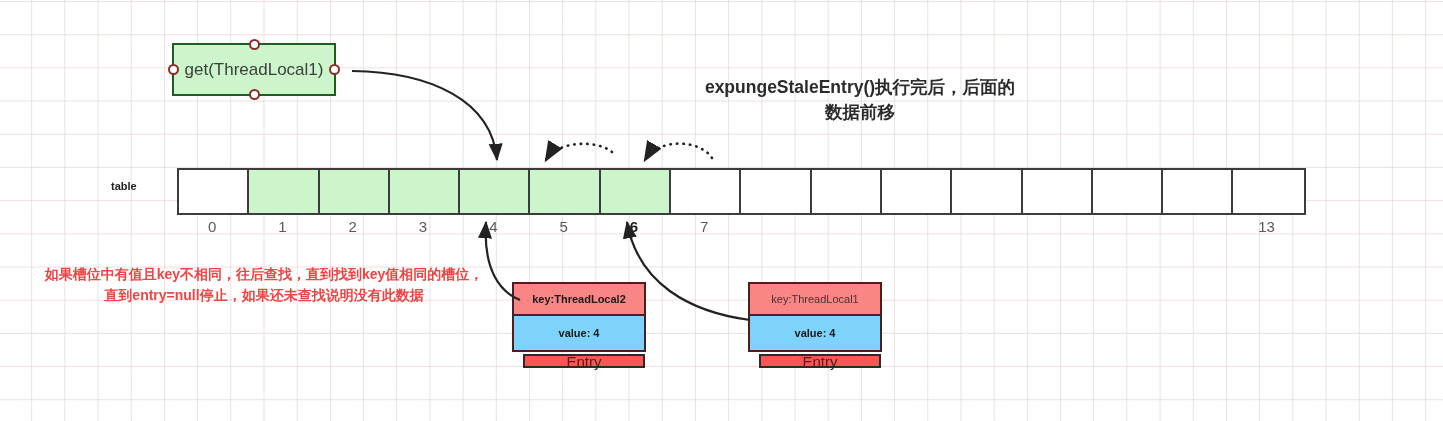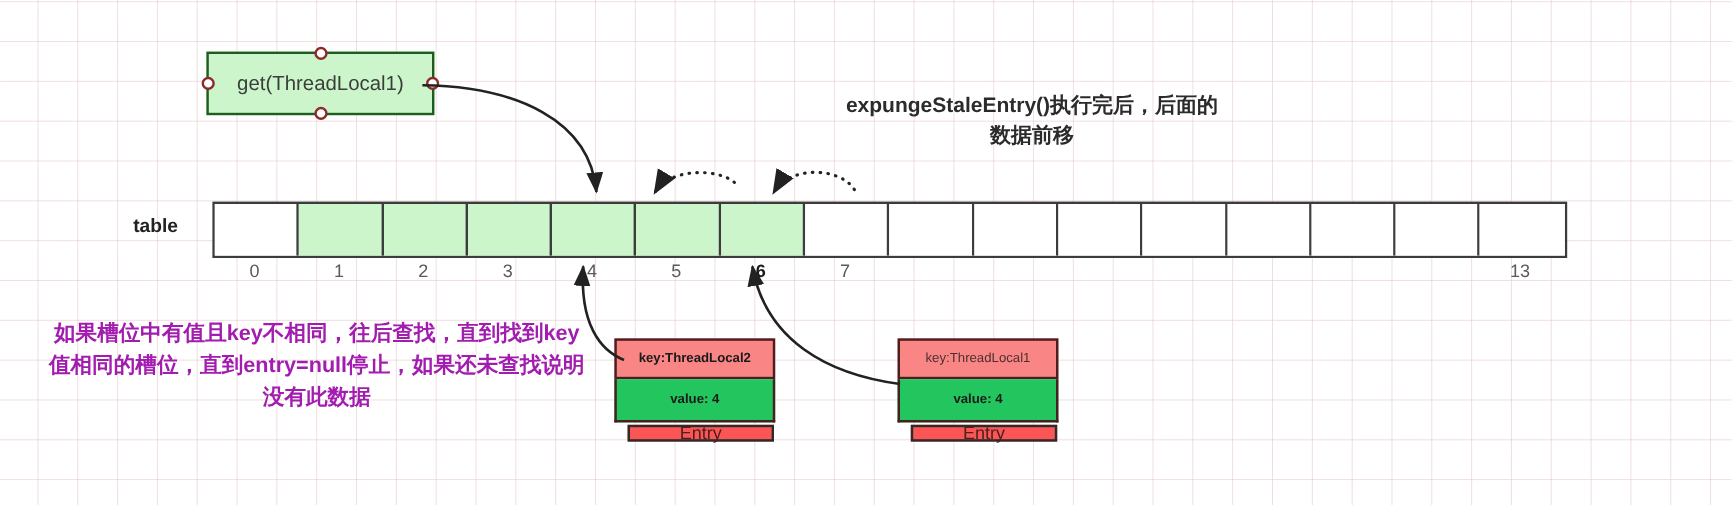--- a/index.html
+++ b/index.html
@@ -18,21 +18,21 @@
       linear-gradient(to bottom, rgba(228,196,196,0.55) 1px, transparent 1px);
     background-size:33.2px 33.2px;
     background-position:-2px 1px;
     pointer-events:none;
   }
   #canvas{position:absolute;left:0;top:0;width:1443px;height:421px;}
   #svg-layer{position:absolute;left:0;top:0;width:1443px;height:421px;pointer-events:none;}
 
   
   .method-node{
-    position:absolute;left:172px;top:43px;width:190px;height:53px;
+    position:absolute;left:172px;top:43px;width:164px;height:53px;
     background:#ccf5cc;border:2px solid #1f5c1f;
     display:flex;align-items:center;justify-content:center;
     box-sizing:border-box;
   }
   .method-node .label{
     font-size:17px;color:#3a3f3a;white-space:nowrap;
   }
   .handle{
     position:absolute;width:11px;height:11px;border-radius:50%;
     background:#ffffff;border:2px solid #8c2b2b;box-sizing:border-box;
@@ -43,28 +43,28 @@
   .h-right{top:50%;right:-6px;margin-top:-5.5px;}
 
   
   .note-top{
     position:absolute;left:700px;top:75px;width:320px;
     text-align:center;font-size:17.5px;font-weight:bold;color:#2b2b2b;
     line-height:1.45;
   }
   .note-left{
     position:absolute;left:38px;top:264px;width:452px;
-    text-align:center;font-size:18px;font-weight:bold;color:#a21caf;
+    text-align:center;font-size:14px;font-weight:bold;color:#ef4444;
     line-height:1.5;
   }
 
   
   #table-label{
     position:absolute;left:111px;top:180px;
-    font-size:16px;font-weight:bold;color:#222;
+    font-size:11px;font-weight:bold;color:#222;
   }
   #table-row{
     position:absolute;left:177px;top:168px;height:47px;
     display:flex;border:2px solid #3c3c3c;box-sizing:border-box;
   }
   .cell{
     width:70.3px;height:100%;
     border-right:2px solid #3c3c3c;
     box-sizing:border-box;background:#ffffff;
   }
@@ -81,21 +81,21 @@
   
   .entry-group{position:absolute;}
   .entry-kv{
     border:2px solid #4a1f1f;box-sizing:border-box;background:#fa8585;
     width:134px;height:34px;display:flex;align-items:center;justify-content:center;
     font-size:11px;color:#1a1a1a;
   }
   .entry-kv.key{font-weight:bold;}
   .entry-kv.key.light{font-weight:normal;color:#4a3030;}
   .entry-kv.value{
-    background:#22c55e;border-top:none;height:36px;font-weight:bold;
+    background:#7dd3fc;border-top:none;height:36px;font-weight:bold;
   }
   .entry-name{
     margin-left:11px;width:122px;height:14px;margin-top:2px;
     background:#fc5555;border:2px solid #2b2b2b;box-sizing:border-box;
     display:flex;align-items:center;justify-content:center;
     font-size:15px;color:#4a2020;
   }
 </style>
 </head>
 <body>

